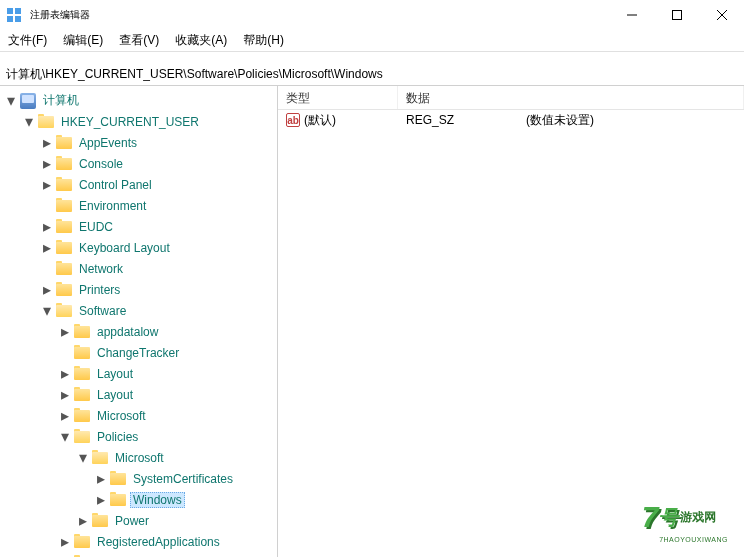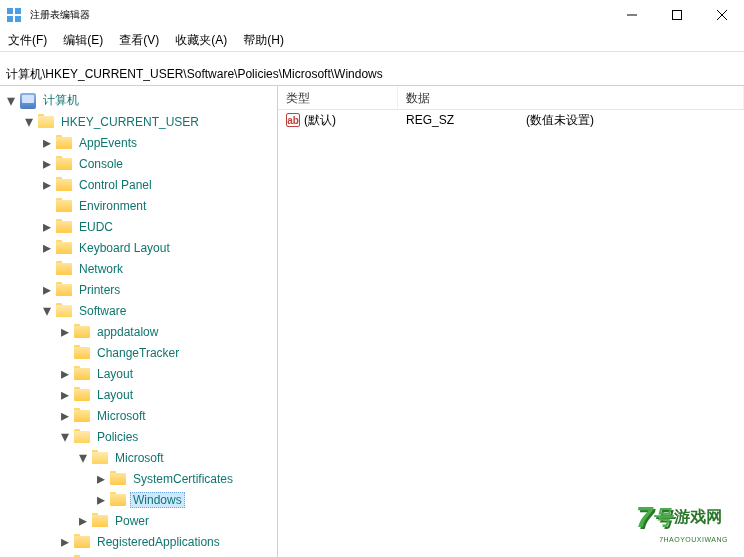--- a/index.html
+++ b/index.html
@@ -43,21 +43,21 @@
   .folder::before { content:""; position:absolute; top:-2px; left:0; width:6px; height:3px; background:#ffd76a; border-radius:1px 1px 0 0; }
   .folder::after { content:""; position:absolute; top:0; left:0; right:0; bottom:0; background: linear-gradient(#ffe49a,#ffc94a); border-radius:1px; }
   .folder.open::after { background: linear-gradient(#ffe9b0,#ffd35a); }
   .pc-icon { width:16px; height:16px; margin:0 4px 0 2px; flex-shrink:0; background: linear-gradient(#8ab4e8,#4a7cc0); border-radius:2px; position:relative; }
   .pc-icon::after{content:"";position:absolute;top:2px;left:2px;right:2px;height:8px;background:#cfe2ff;border-radius:1px;}
   .label { color: #0f766e; padding: 1px 3px; }
   .label.selected { background: #cde8ff; border: 1px dotted #6aa9e6; padding: 0 2px; }
   
   .watermark { position: absolute; right: 10px; bottom: 10px; width: 110px; height: 60px; display:flex; align-items:center; justify-content:center; pointer-events:none; opacity:0.92;}
   .watermark .big { font-size: 30px; font-weight: 900; color: #3aa83a; font-style: italic; text-shadow: 2px 2px 0 #1a6b1a; }
-  .watermark .txt { font-size: 16px; font-weight: 800; color: #1a6b1a; margin-left:2px; }
+  .watermark .txt { font-size: 12px; font-weight: 800; color: #1a6b1a; margin-left:2px; }
   .watermark .sub { position:absolute; bottom:4px; right:6px; font-size:7px; color:#1a6b1a; letter-spacing:0.5px;}
 </style>
 </head>
 <body>
 
 <div class="titlebar">
   <span class="app-icon">
     <svg width="16" height="16" viewBox="0 0 16 16">
         <rect x="1" y="1" width="6" height="6" fill="#4a9de8"></rect>
         <rect x="9" y="1" width="6" height="6" fill="#4a9de8"></rect>

